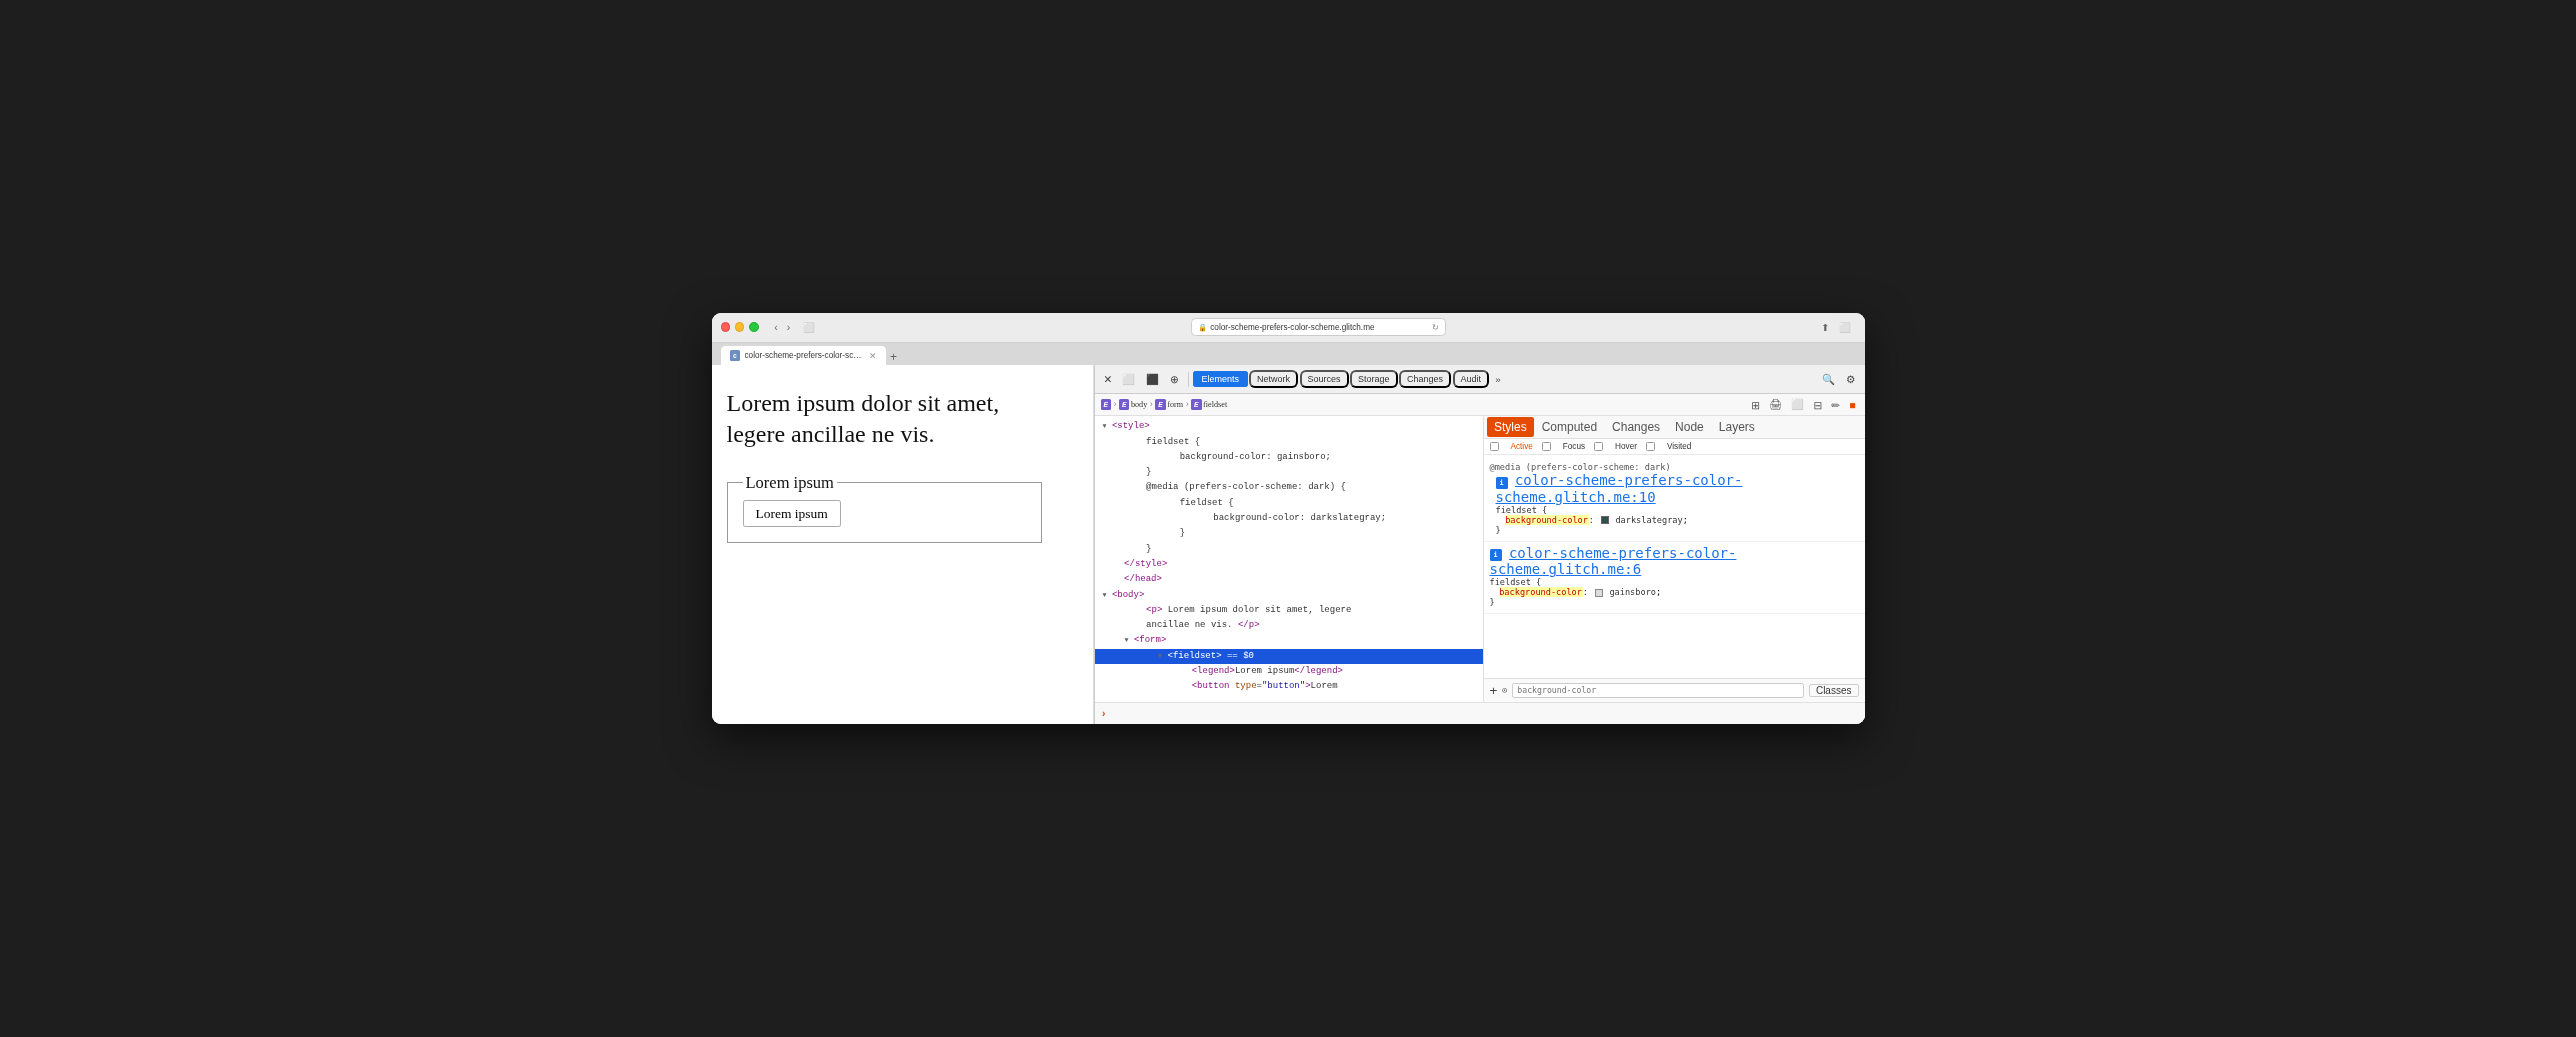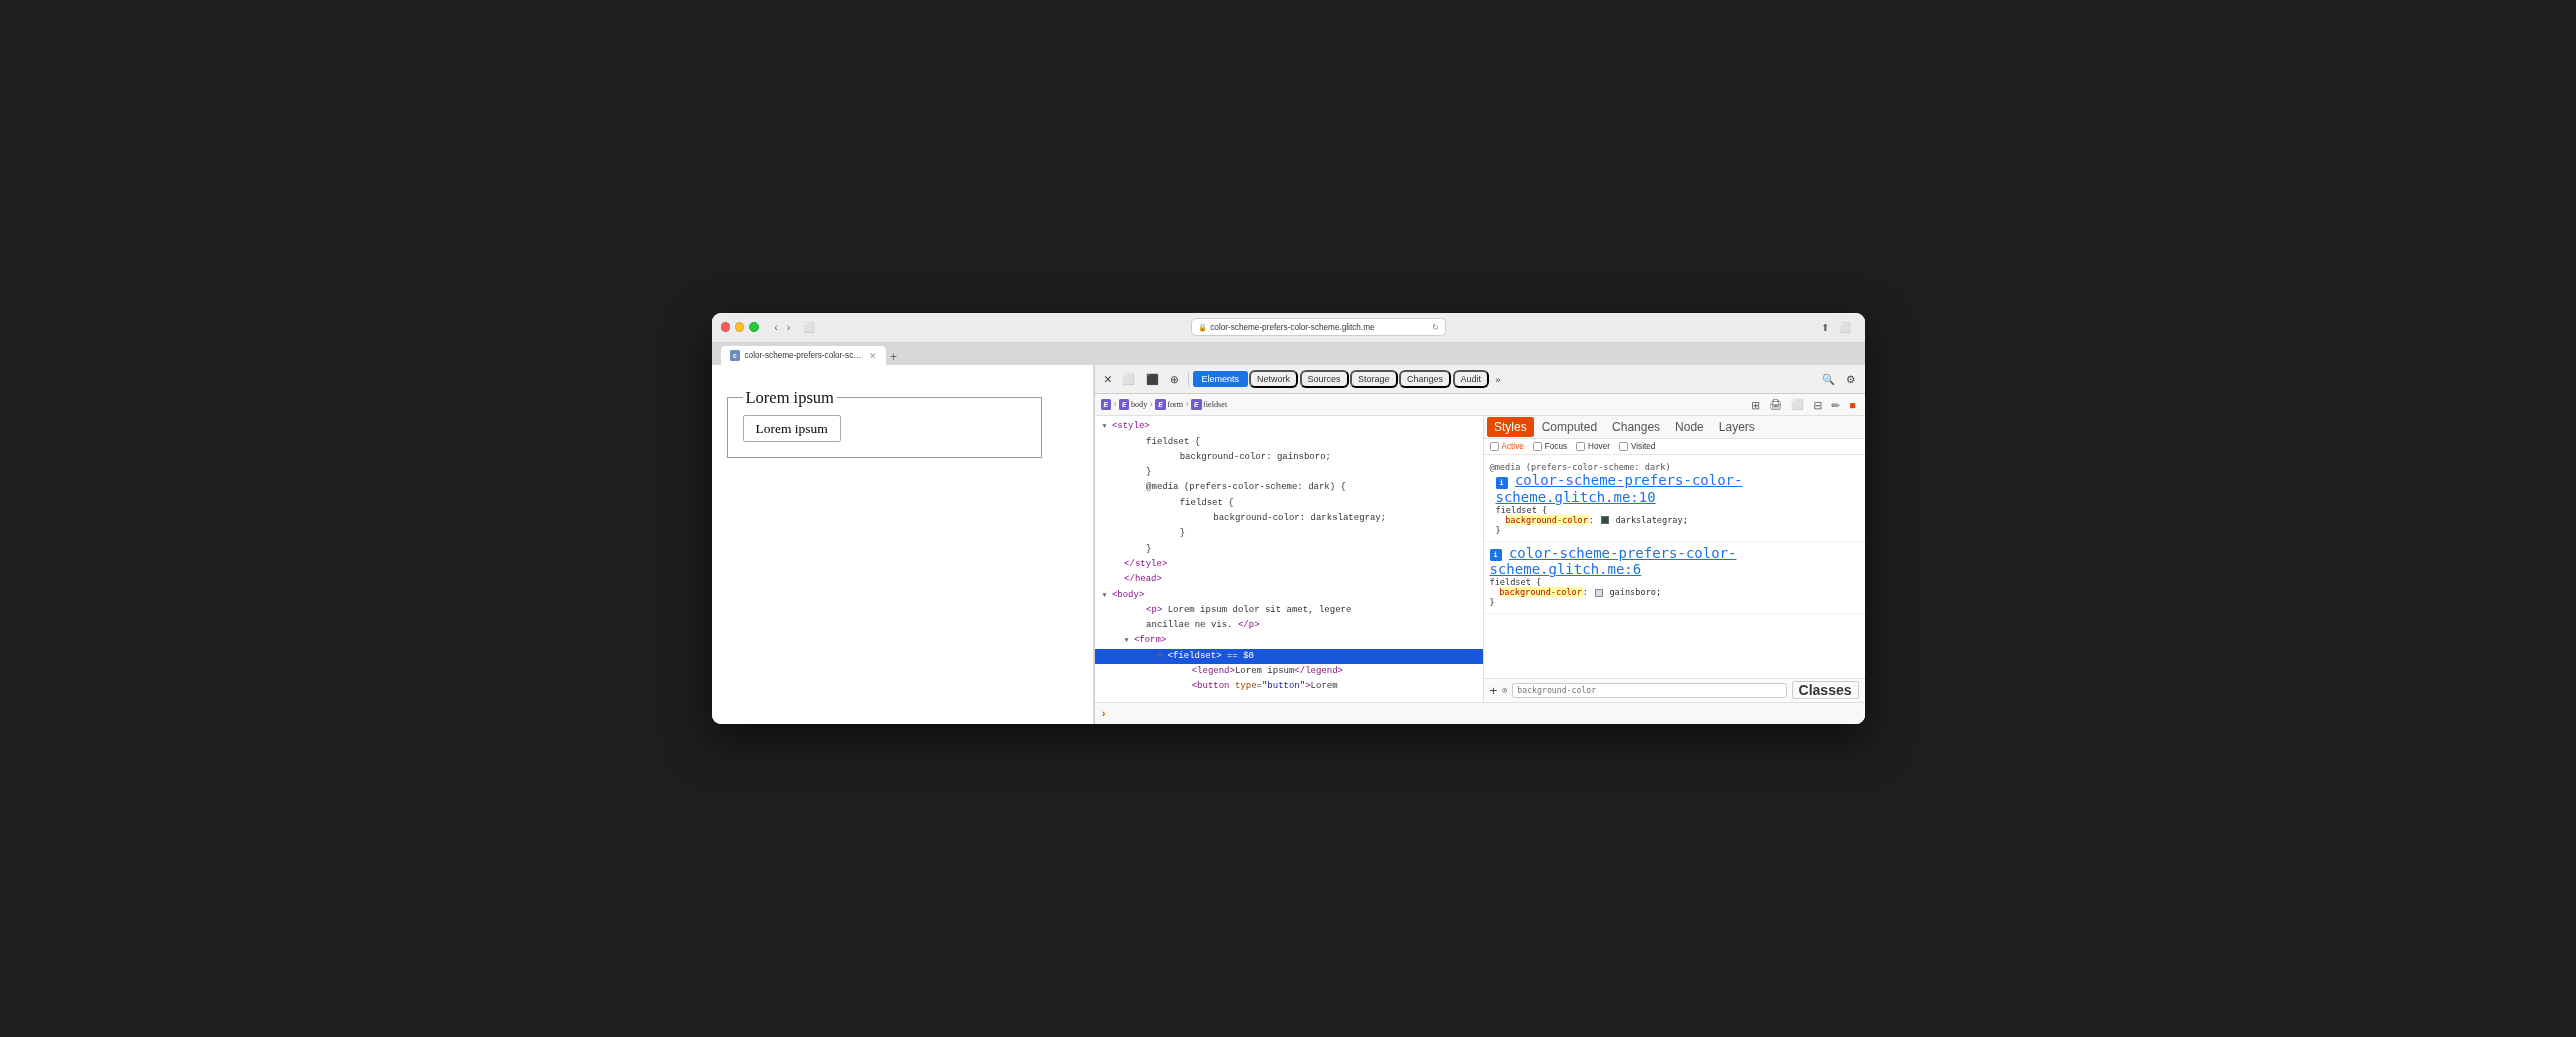--- a/index.html
+++ b/index.html
@@ -396,21 +396,21 @@
       display: flex;
       align-items: center;
       padding: 3px 6px;
       gap: 9px;
       border-bottom: 0.7px solid #e8e8e8;
       flex-shrink: 0;
     }
     .pseudo-item {
       display: flex;
       align-items: center;
-      gap: 3px;
+      gap: 12px;
       font-size: 8.2px;
       font-family: -apple-system, sans-serif;
       color: #333;
     }
     .pseudo-checkbox {
       width: 9px;
       height: 9px;
       border: 0.7px solid #999;
       border-radius: 1.5px;
       background: white;
@@ -489,25 +489,24 @@
       padding: 0 4.5px;
       font-size: 8.2px;
       font-family: monospace;
       background: white;
     }
     .classes-btn {
       background: none;
       border: 0.7px solid #ccc;
       border-radius: 2.2px;
       padding: 0 6px;
-      font-size: 14px;
+      font-size: 10px;
       font-family: -apple-system, sans-serif;
       cursor: pointer;
       color: #333;
-      font-weight: bold;
     }
     
     ::-webkit-scrollbar { width: 4.5px; height: 4.5px; }
     ::-webkit-scrollbar-track { background: #f5f5f5; }
     ::-webkit-scrollbar-thumb { background: #ccc; border-radius: 2.2px; }
   </style>
 </head>
 <body>
 
 <div class="browser-window">
@@ -541,20 +540,21 @@
       <div class="tab-favicon">c</div>
       <span style="font-size:8.2px; color:#333; overflow:hidden; text-overflow:ellipsis; white-space:nowrap; max-width:120px;">color-scheme-prefers-color-scheme.glitch.me</span>
       <span class="tab-close">✕</span>
     </div>
     <button class="new-tab-btn">+</button>
   </div>
 
   <div class="main-content">
 
     <div class="webpage-preview">
+      <p class="webpage-text-main">Lorem ipsum dolor sit amet,<br>legere ancillae ne vis.</p>
       <fieldset class="webpage-fieldset">
         <legend class="webpage-legend">Lorem ipsum</legend>
         <button class="webpage-button">Lorem ipsum</button>
       </fieldset>
     </div>
 
     <div class="devtools-panel">
 
       <div class="devtools-toolbar">
         <button class="dt-icon-btn">✕</button>

